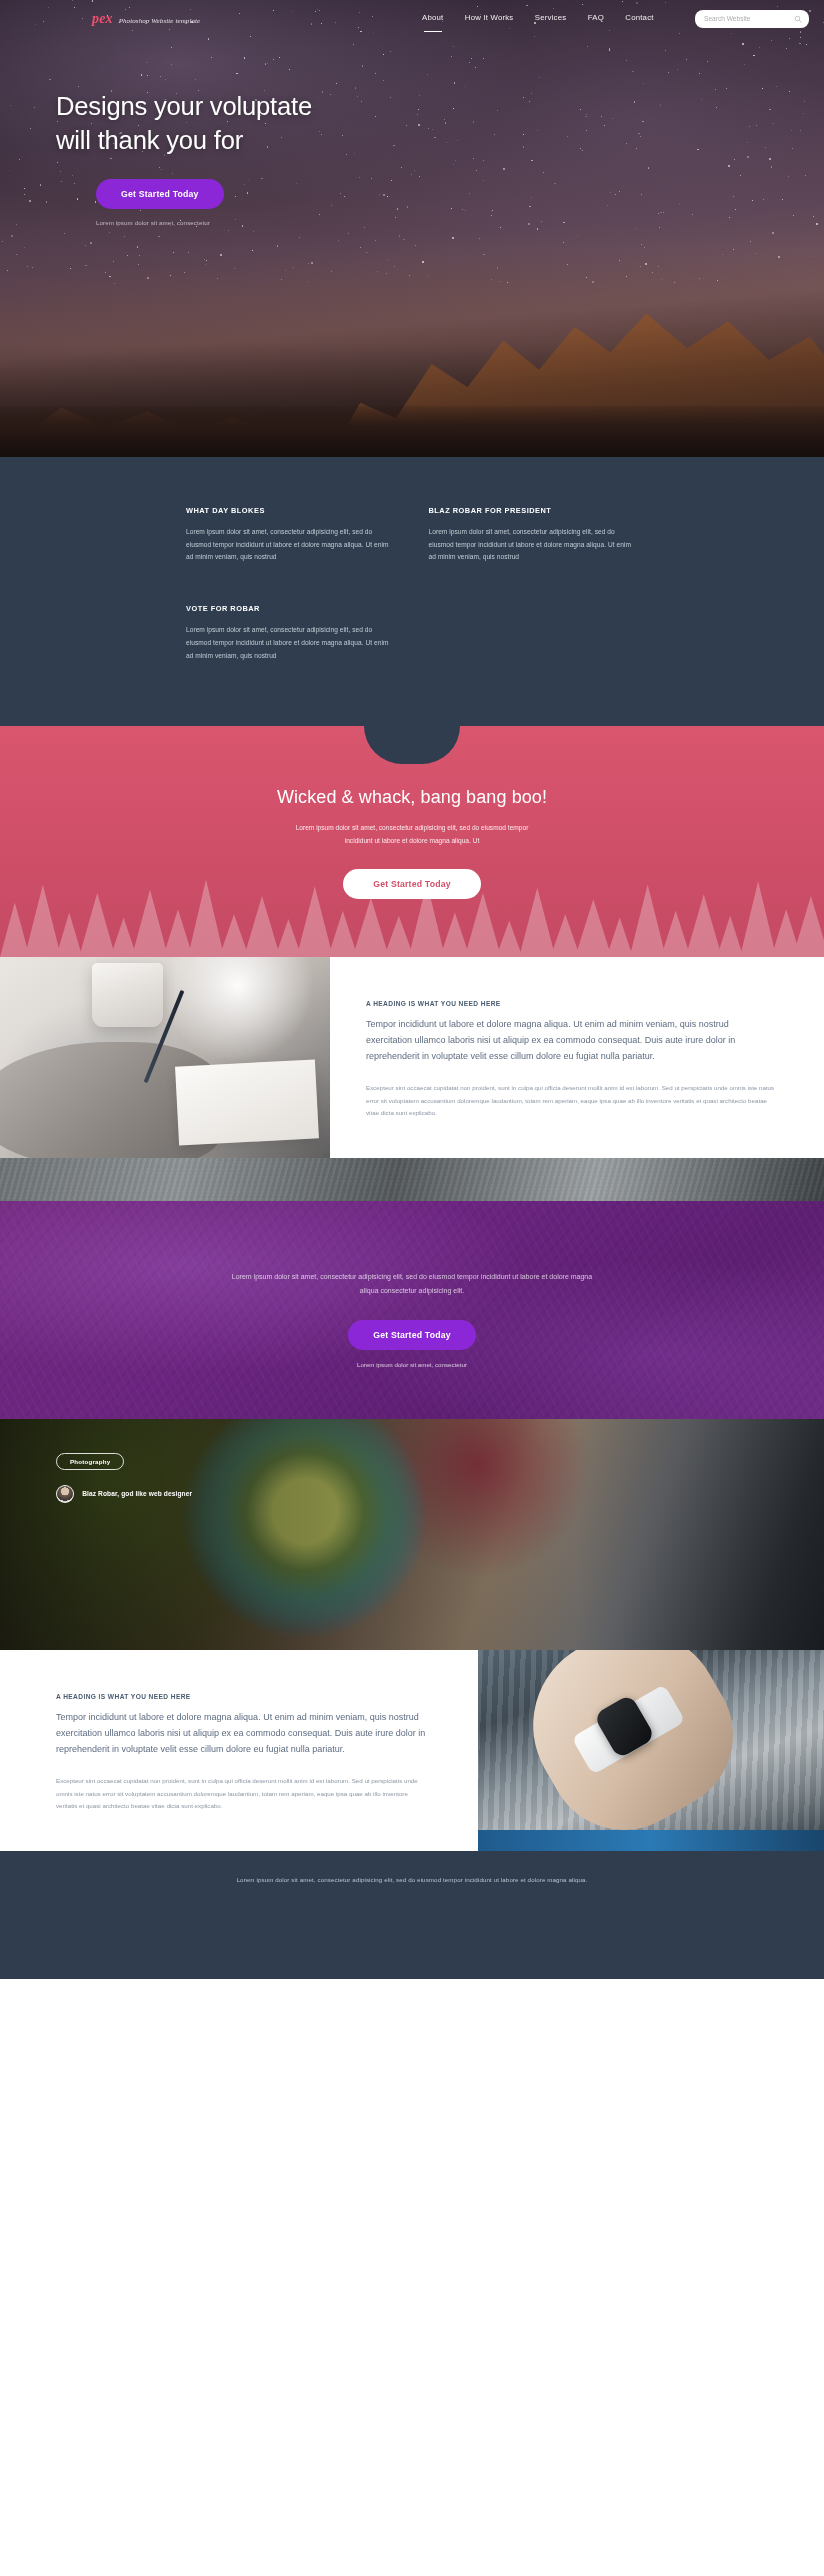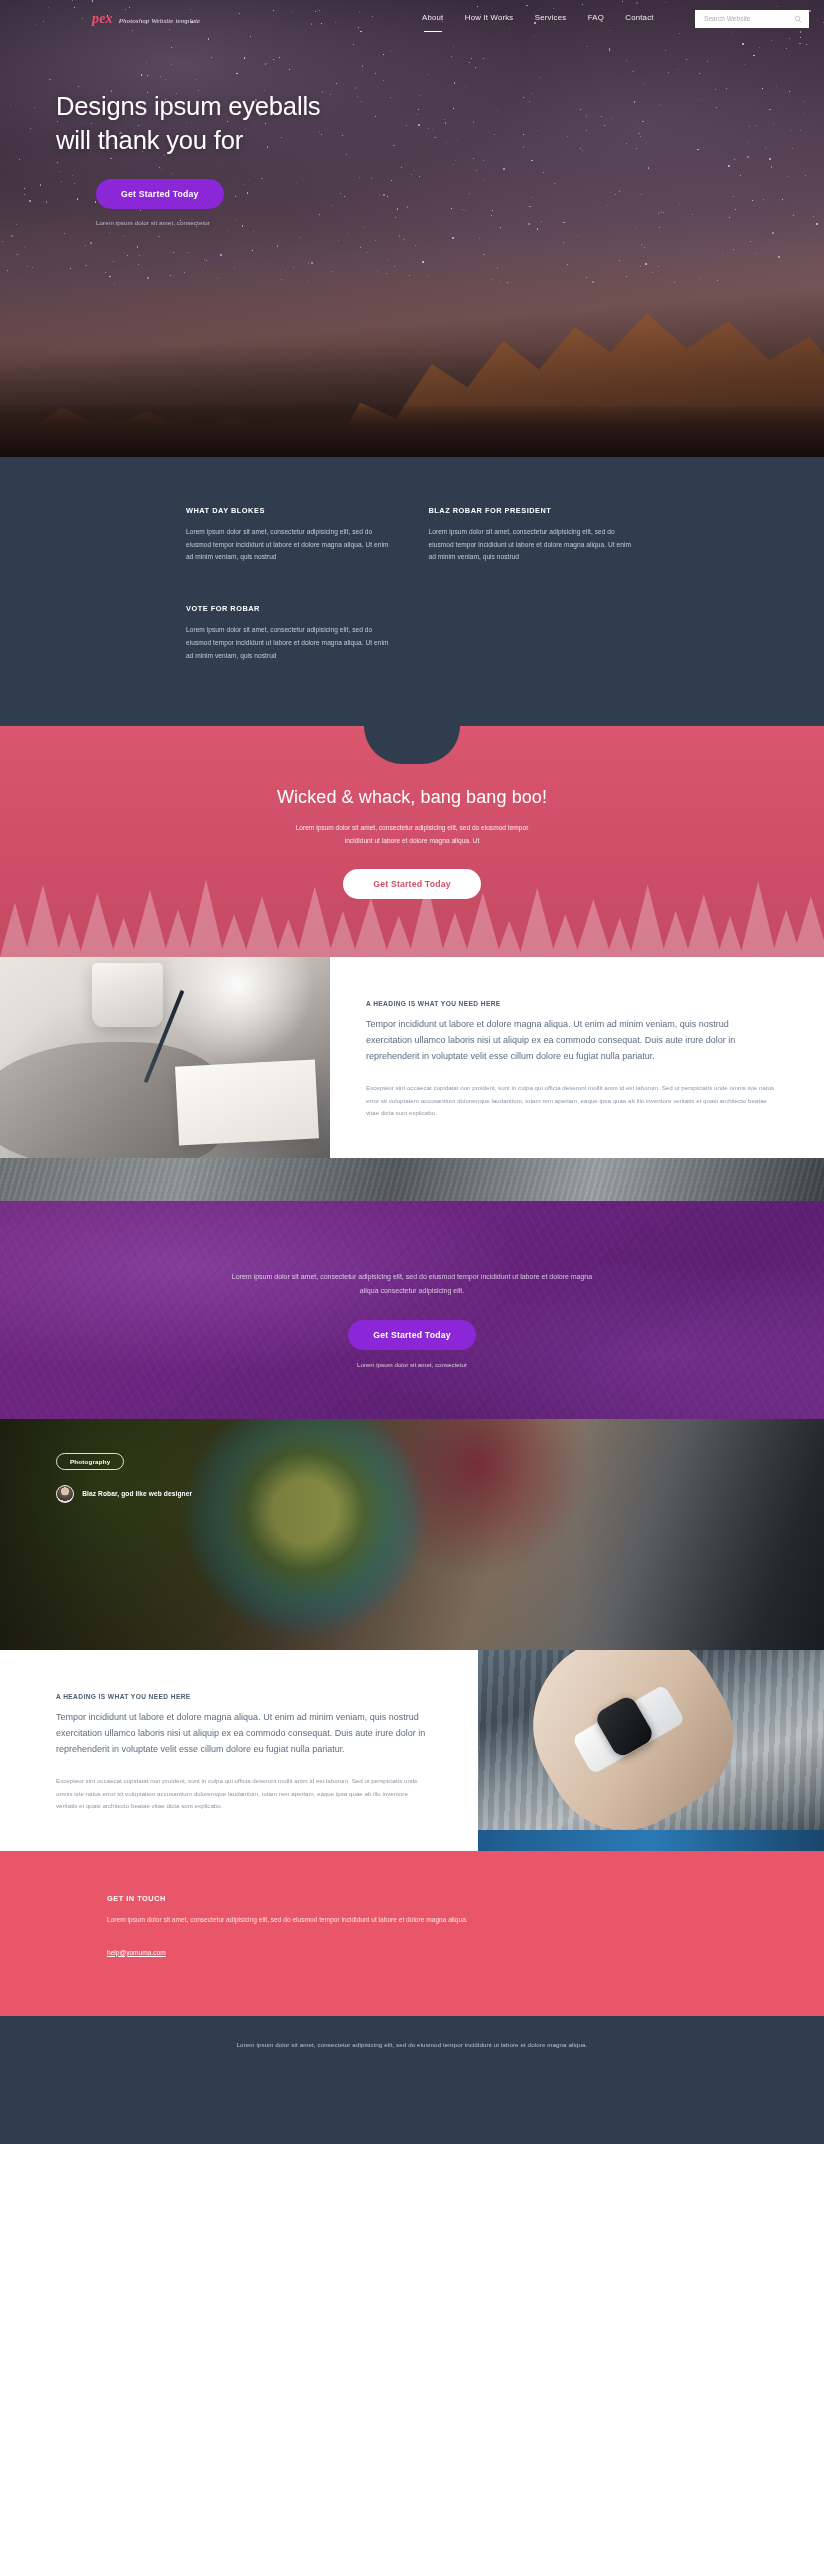--- a/index.html
+++ b/index.html
@@ -72,21 +72,21 @@
   .nav-link {
     font-size:7.8px; color:#f2eef0; text-decoration:none;
     letter-spacing:0.2px; position:relative; padding-bottom:2.5px;
   }
   .nav-link.active::after {
     content:""; position:absolute; left:50%; transform:translateX(-50%);
     bottom:-7.4px; width:18px; height:1.6px; background:#fff;
   }
   .search-box {
     margin-left:20px;
-    width:114px; height:17.3px; border-radius:0;
+    width:114px; height:17.3px; border-radius:8px;
     background:#fff; display:flex; align-items:center;
     padding:0 6.6px 0 9px; gap:5px;
   }
   .search-input {
     border:0; outline:0; flex:1; min-width:0;
     font-family:"Liberation Sans", sans-serif;
     font-size:6.6px; color:#4d4d4d; background:transparent;
   }
   .search-input::placeholder { color:#aeaeae; }
   .search-icon { width:8.2px; height:8.2px; flex:none; opacity:.55; }
@@ -795,21 +795,21 @@
           <svg class="search-icon" viewBox="0 0 20 20">
             <circle cx="8.5" cy="8.5" r="5.6" fill="none" stroke="#666" stroke-width="1.6"></circle>
             <line x1="12.8" y1="12.8" x2="18" y2="18" stroke="#666" stroke-width="1.6" stroke-linecap="round"></line>
           </svg>
         </div>
       </div>
     </nav>
 
     <div class="hero-copy">
       <h1 class="hero-title">
-        <span>Designs ipsum eyeballs</span><br>
+        <span>Designs your voluptate</span><br>
         <span>will thank you for</span>
       </h1>
       <div class="hero-btn-row">
         <a class="btn btn-purple" href="#">Get Started Today</a>
       </div>
       <div class="hero-note">Lorem ipsum dolor sit amet, consectetur</div>
     </div>
   </section>
 
   <section class="features">
@@ -919,26 +919,19 @@
     <div class="split-img-2">
       <div class="photo-watch"></div>
       <div class="wood"></div>
       <div class="wrist"></div>
       <div class="watch-band"></div>
       <div class="watch-face"></div>
       <div class="blue-bar"></div>
     </div>
   </section>
 
-  <section class="contact">
-    <div class="contact-inner">
-      <div class="contact-title">GET IN TOUCH</div>
-      <p class="contact-body">Lorem ipsum dolor sit amet, consectetur adipisicing elit, sed do eiusmod tempor incididunt ut labore et dolore magna aliqua.</p>
-      <a class="contact-mail" href="#">help@yomuma.com</a>
-    </div>
-  </section>
 
   <footer class="footer">
     <div class="footer-text">Lorem ipsum dolor sit amet, consectetur adipisicing elit, sed do eiusmod tempor incididunt ut labore et dolore magna aliqua.</div>
   </footer>
 
 </div>
 
 
 </body></html>

